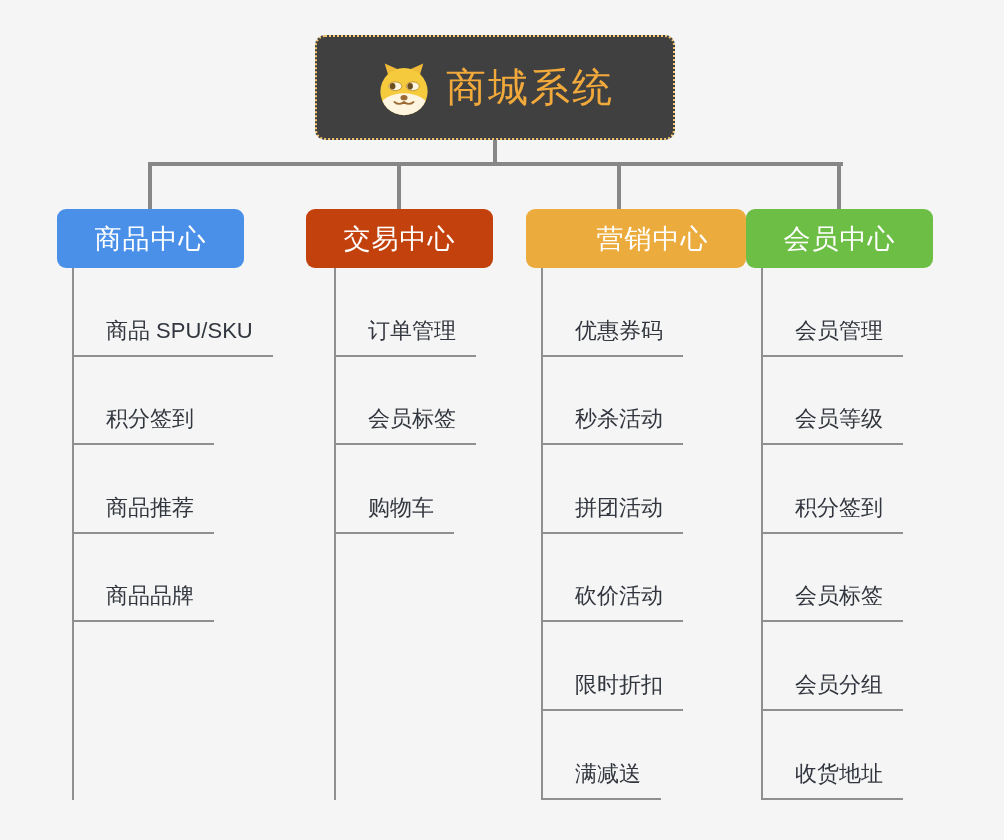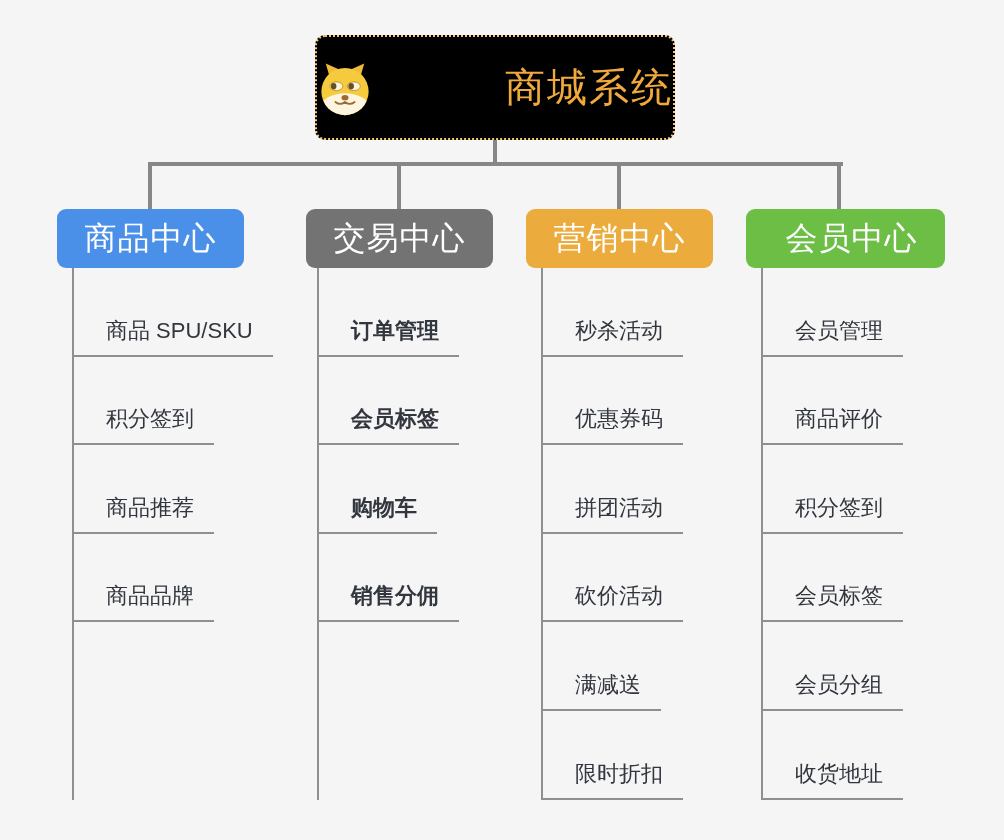--- a/index.html
+++ b/index.html
@@ -7,52 +7,52 @@
     width:1004px;height:840px;
     background:#f5f5f5;
     font-family:"Liberation Sans","DejaVu Sans",sans-serif;
     position:relative;overflow:hidden;
   }
   .canvas{position:absolute;inset:0;}
 
   
   .root-node{
     position:absolute;left:315px;top:35px;width:360px;height:105px;
-    background:#000000;border:2px dotted #f4c76f;border-radius:10px;
+    background:#404040;border:2px dotted #f4c76f;border-radius:10px;
     box-sizing:border-box;
-    display:flex;align-items:center;justify-content:space-between;gap:14px;
+    display:flex;align-items:center;justify-content:center;gap:14px;
   }
   .root-title{font-size:40px;letter-spacing:2px;}
   .doge{width:56px;height:56px;display:block;}
 
   
   .conn{position:absolute;background:#878787;}
   .conn.v-root{left:493px;top:140px;width:4px;height:24px;}
   .conn.h-main{left:148px;top:162px;width:695px;height:4px;}
   .conn.v-drop{top:164px;width:4px;height:46px;}
   .conn.v-b1{left:148px;}
   .conn.v-b2{left:397px;}
   .conn.v-b3{left:617px;}
   .conn.v-b4{left:837px;}
 
   
   .branch-node{
     position:absolute;top:209px;width:187px;height:59px;
-    border-radius:9px;color:#ffffff;font-size:32px;letter-spacing:1px;
+    border-radius:9px;color:#ffffff;font-size:27px;letter-spacing:1px;
     display:flex;align-items:center;justify-content:center;
   }
   .bn1{left:57px;}
   .bn2{left:306px;}
   .bn3{left:526px;}
-  .bn4{left:746px;padding-left:12px;}
+  .bn4{left:746px;}
 
   
   .col{position:absolute;top:268px;width:250px;}
   .c1{left:72px;}
-  .c2{left:317px;font-weight:bold;}
+  .c2{left:334px;}
   .c3{left:541px;}
   .c4{left:761px;}
   .trunk{position:absolute;left:0;top:0;width:2px;height:532px;background:#8f8f8f;}
   .leaf{height:88.6px;display:flex;align-items:flex-end;border-radius:11px;}
   .leaf-label{
     display:inline-block;white-space:nowrap;
     padding:0 20px 9px 34px;
     border-bottom:2px solid #8f8f8f;
     font-size:22px;color:#32363e;
   }
@@ -82,22 +82,22 @@
   </div>
 
   <div class="conn v-root"></div>
   <div class="conn h-main"></div>
   <div class="conn v-drop v-b1"></div>
   <div class="conn v-drop v-b2"></div>
   <div class="conn v-drop v-b3"></div>
   <div class="conn v-drop v-b4"></div>
 
   <div class="branch-node bn1" style="background-color: rgb(74, 143, 232);">商品中心</div>
-  <div class="branch-node bn2" style="background-color: #737373;">交易中心</div>
-  <div class="branch-node bn3" style="background-color: rgb(235, 171, 61);">营销中心</div>
+  <div class="branch-node bn2" style="background-color: #c2410c;">交易中心</div>
+  <div class="branch-node bn3" style="background-color: rgb(235, 171, 61); padding-left: 33px;">营销中心</div>
   <div class="branch-node bn4" style="background-color: rgb(108, 190, 69);">会员中心</div>
 
   <div class="col c1">
     <div class="trunk"></div>
     <div class="leaf">
         <span class="leaf-label">商品 SPU/SKU</span>
       </div>
     <div class="leaf">
         <span class="leaf-label">积分签到</span>
       </div>
@@ -113,54 +113,51 @@
     <div class="trunk"></div>
     <div class="leaf">
         <span class="leaf-label">订单管理</span>
       </div>
     <div class="leaf">
         <span class="leaf-label">会员标签</span>
       </div>
     <div class="leaf">
         <span class="leaf-label">购物车</span>
       </div>
-    <div class="leaf">
-        <span class="leaf-label">销售分佣</span>
-      </div>
   </div>
 
   <div class="col c3">
     <div class="trunk"></div>
     <div class="leaf">
-        <span class="leaf-label">秒杀活动</span>
+        <span class="leaf-label">优惠券码</span>
       </div>
     <div class="leaf">
-        <span class="leaf-label">优惠券码</span>
+        <span class="leaf-label">秒杀活动</span>
       </div>
     <div class="leaf">
         <span class="leaf-label">拼团活动</span>
       </div>
     <div class="leaf">
         <span class="leaf-label">砍价活动</span>
       </div>
     <div class="leaf">
-        <span class="leaf-label">满减送</span>
+        <span class="leaf-label">限时折扣</span>
       </div>
     <div class="leaf">
-        <span class="leaf-label">限时折扣</span>
+        <span class="leaf-label">满减送</span>
       </div>
   </div>
 
   <div class="col c4">
     <div class="trunk"></div>
     <div class="leaf">
         <span class="leaf-label">会员管理</span>
       </div>
     <div class="leaf">
-        <span class="leaf-label">商品评价</span>
+        <span class="leaf-label">会员等级</span>
       </div>
     <div class="leaf">
         <span class="leaf-label">积分签到</span>
       </div>
     <div class="leaf">
         <span class="leaf-label">会员标签</span>
       </div>
     <div class="leaf">
         <span class="leaf-label">会员分组</span>
       </div>

